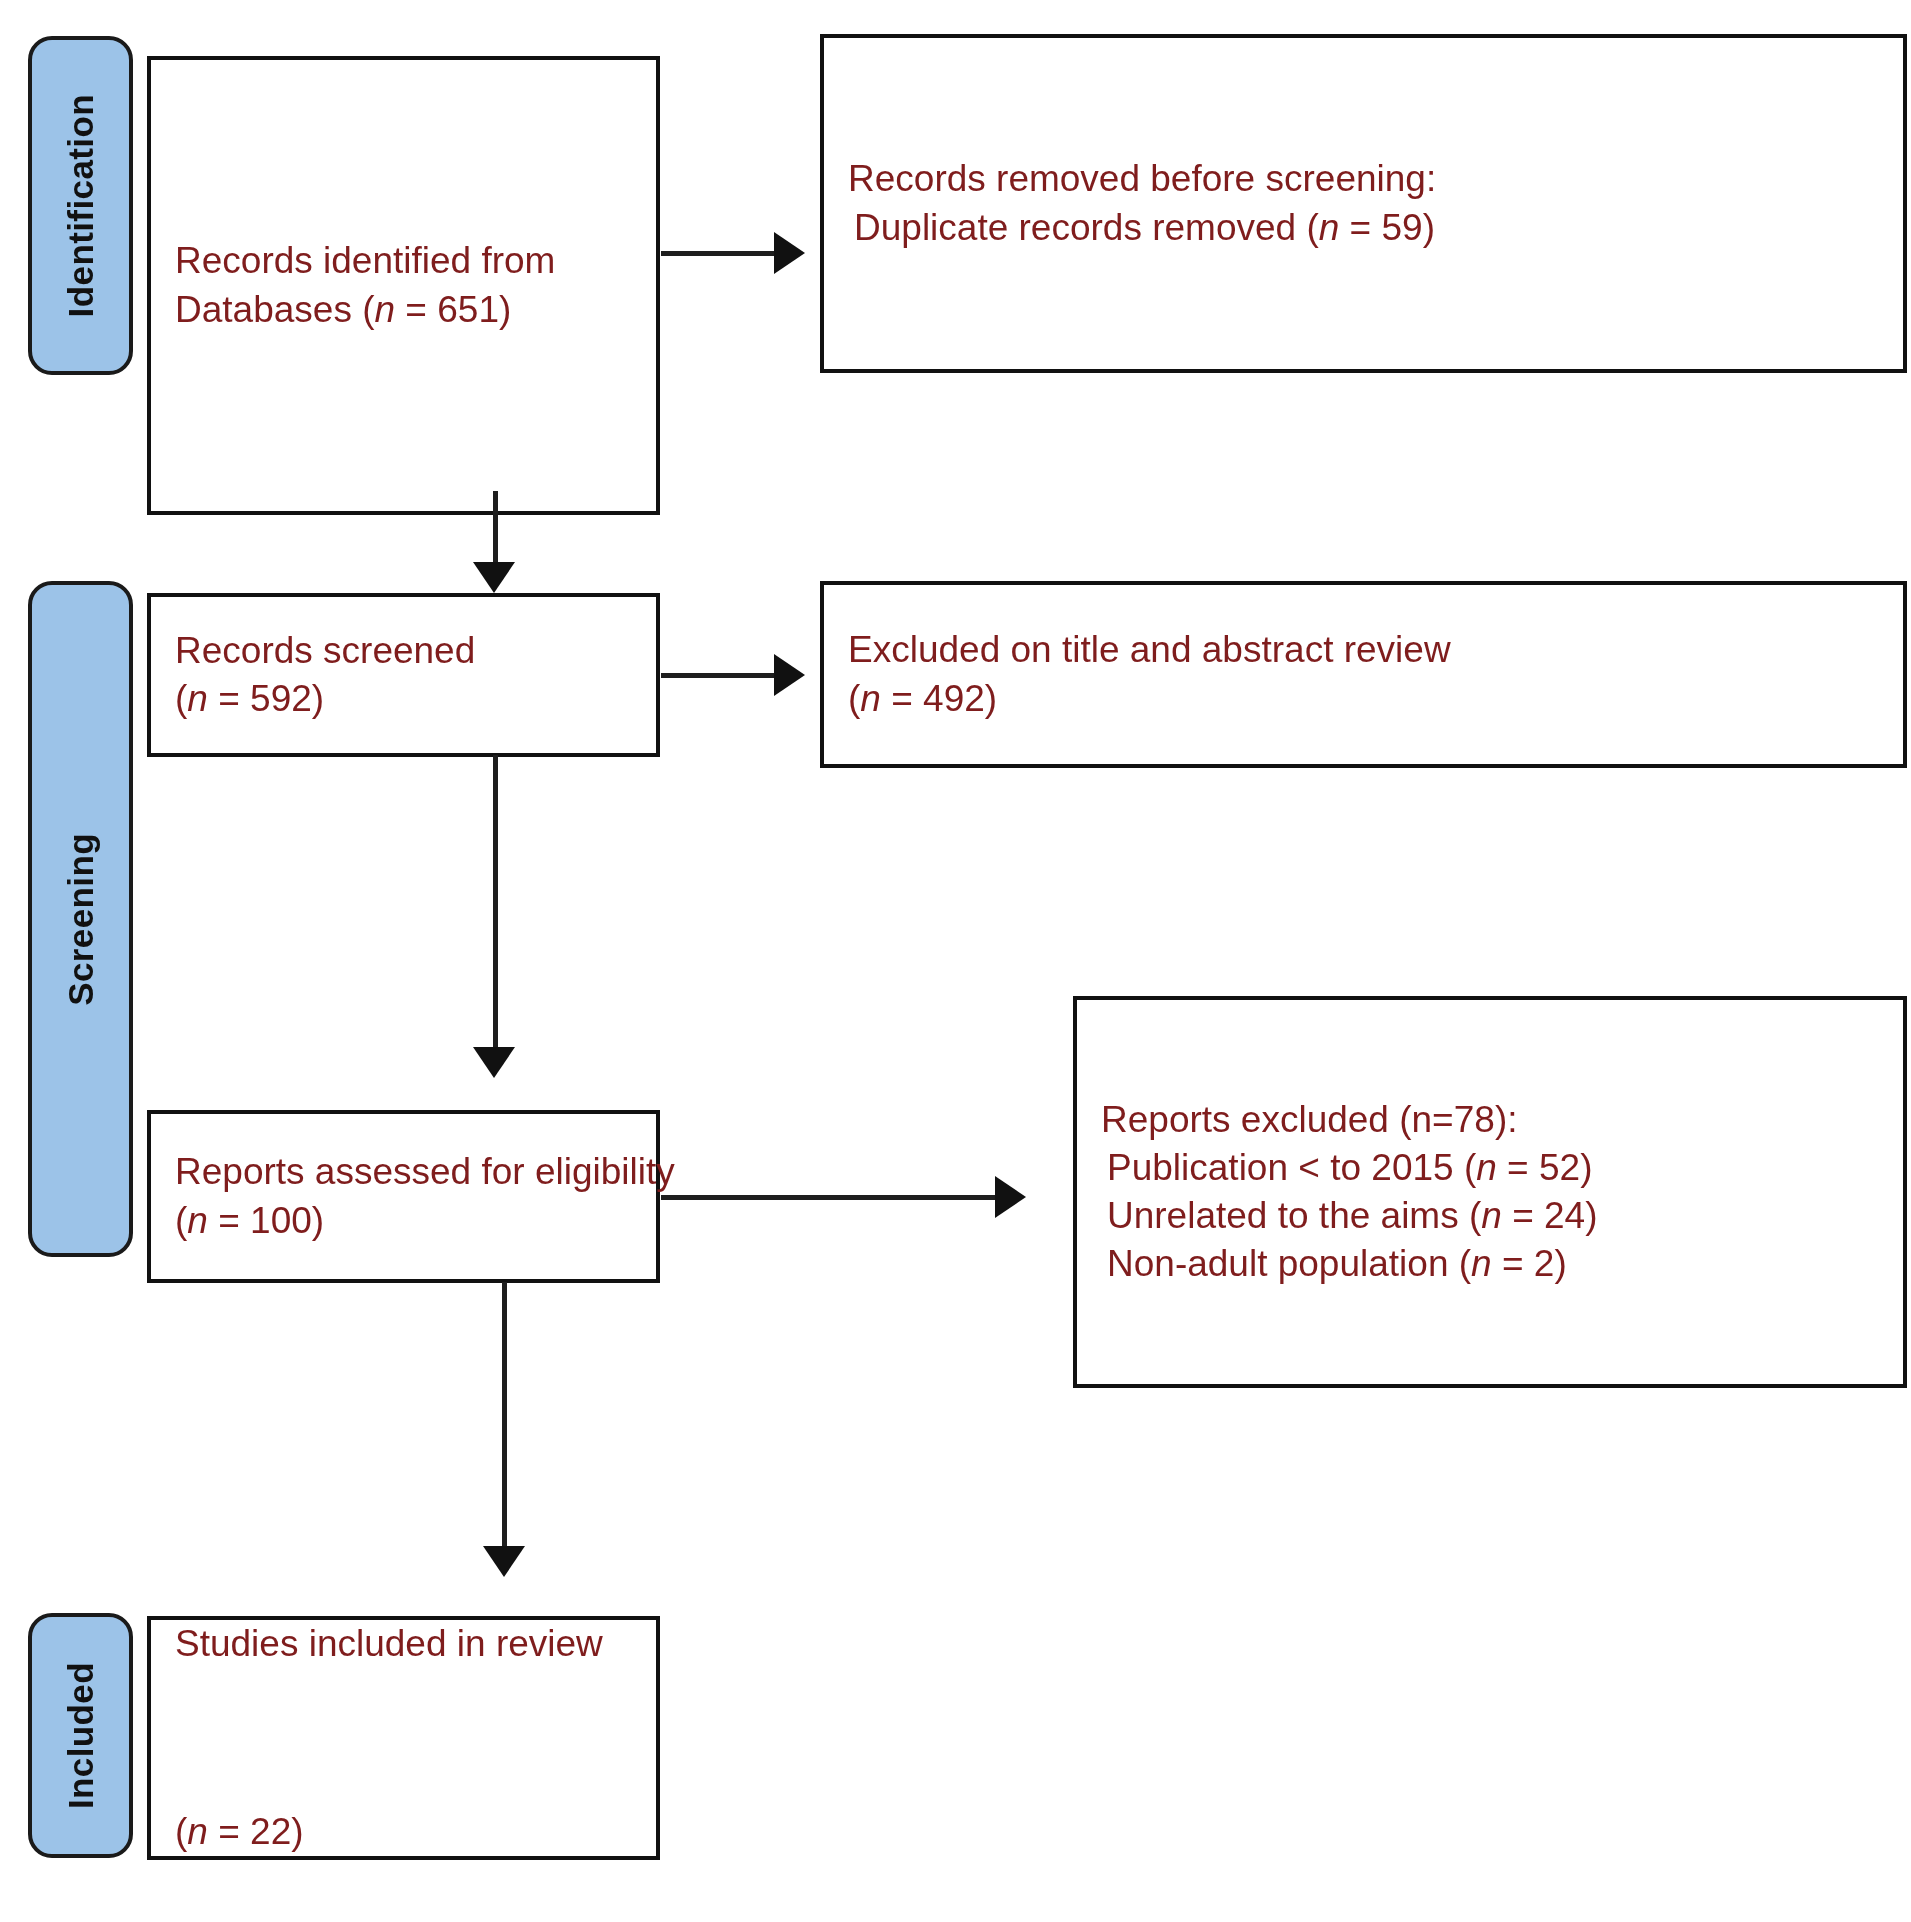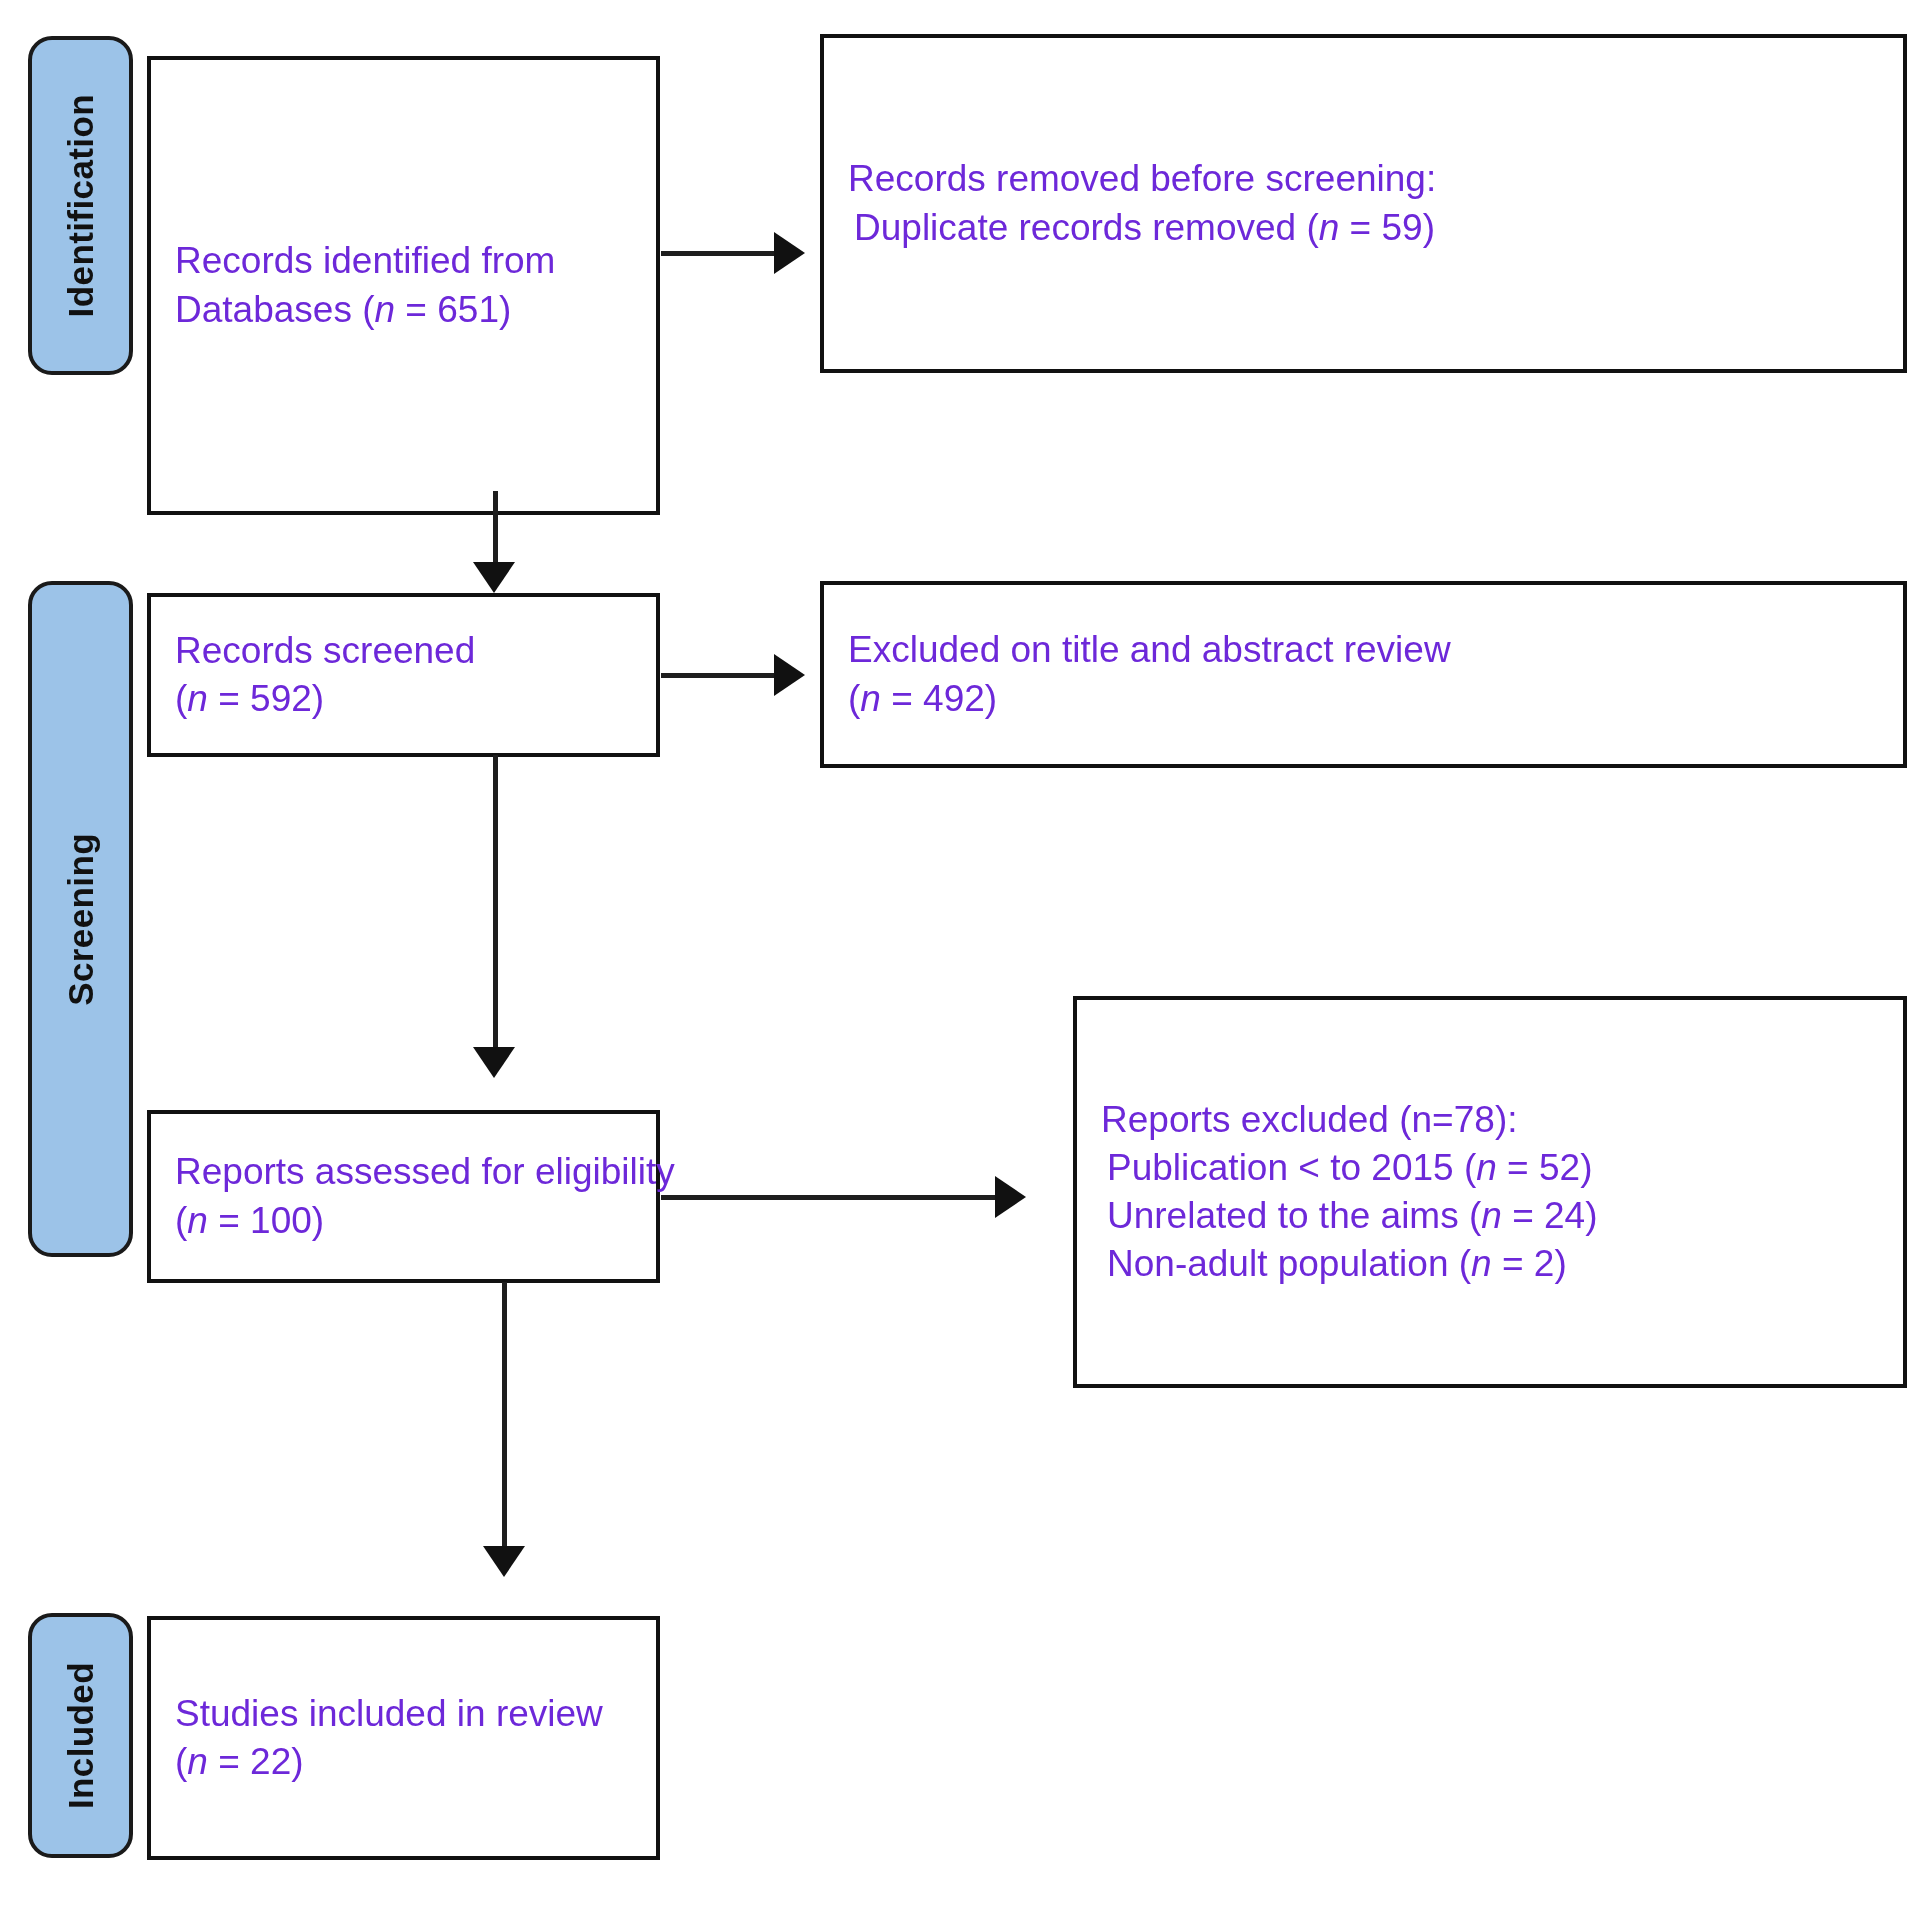--- a/index.html
+++ b/index.html
@@ -48,35 +48,35 @@
     position: absolute;
     background: #ffffff;
     border: 4.7px solid #111111;
     box-sizing: border-box;
     display: flex;
     flex-direction: column;
     justify-content: center;
   }
   .flow-box .box-text {
     font-size: 37px;
-    color: #6d28d9;
+    color: #7f1d1d;
     line-height: 1.30;
     padding: 0 24px;
     white-space: pre;
   }
   .flow-box .box-text.indent { padding-left: 30px; }
   .flow-box .box-text i { font-style: italic; }
 
   #box-identified   { left: 147px;  top: 34px;   width: 513px;  height: 459px; margin-top: 22px; }
   #box-removed      { left: 820px;  top: 34px;   width: 1087px; height: 339px; }
   #box-screened     { left: 147px;  top: 593px;  width: 513px;  height: 164px; }
   #box-excluded-ta  { left: 820px;  top: 581px;  width: 1087px; height: 187px; }
   #box-eligibility  { left: 147px;  top: 1110px; width: 513px;  height: 173px; }
   #box-excluded-rep { left: 1073px; top: 996px; width: 834px;  height: 392px; }
-  #box-included     { left: 147px;  top: 1616px; width: 513px;  height: 244px; }
+  #box-included     { left: 147px;  top: 1616px; width: 513px;  height: 244px; justify-content: space-between; }
 
   
   .conn-line {
     position: absolute;
     background: #1e1e1e;
   }
   .conn-v { width: 4.7px; }
   .conn-h { height: 4.7px; }
   .arrow-head {
     position: absolute;

